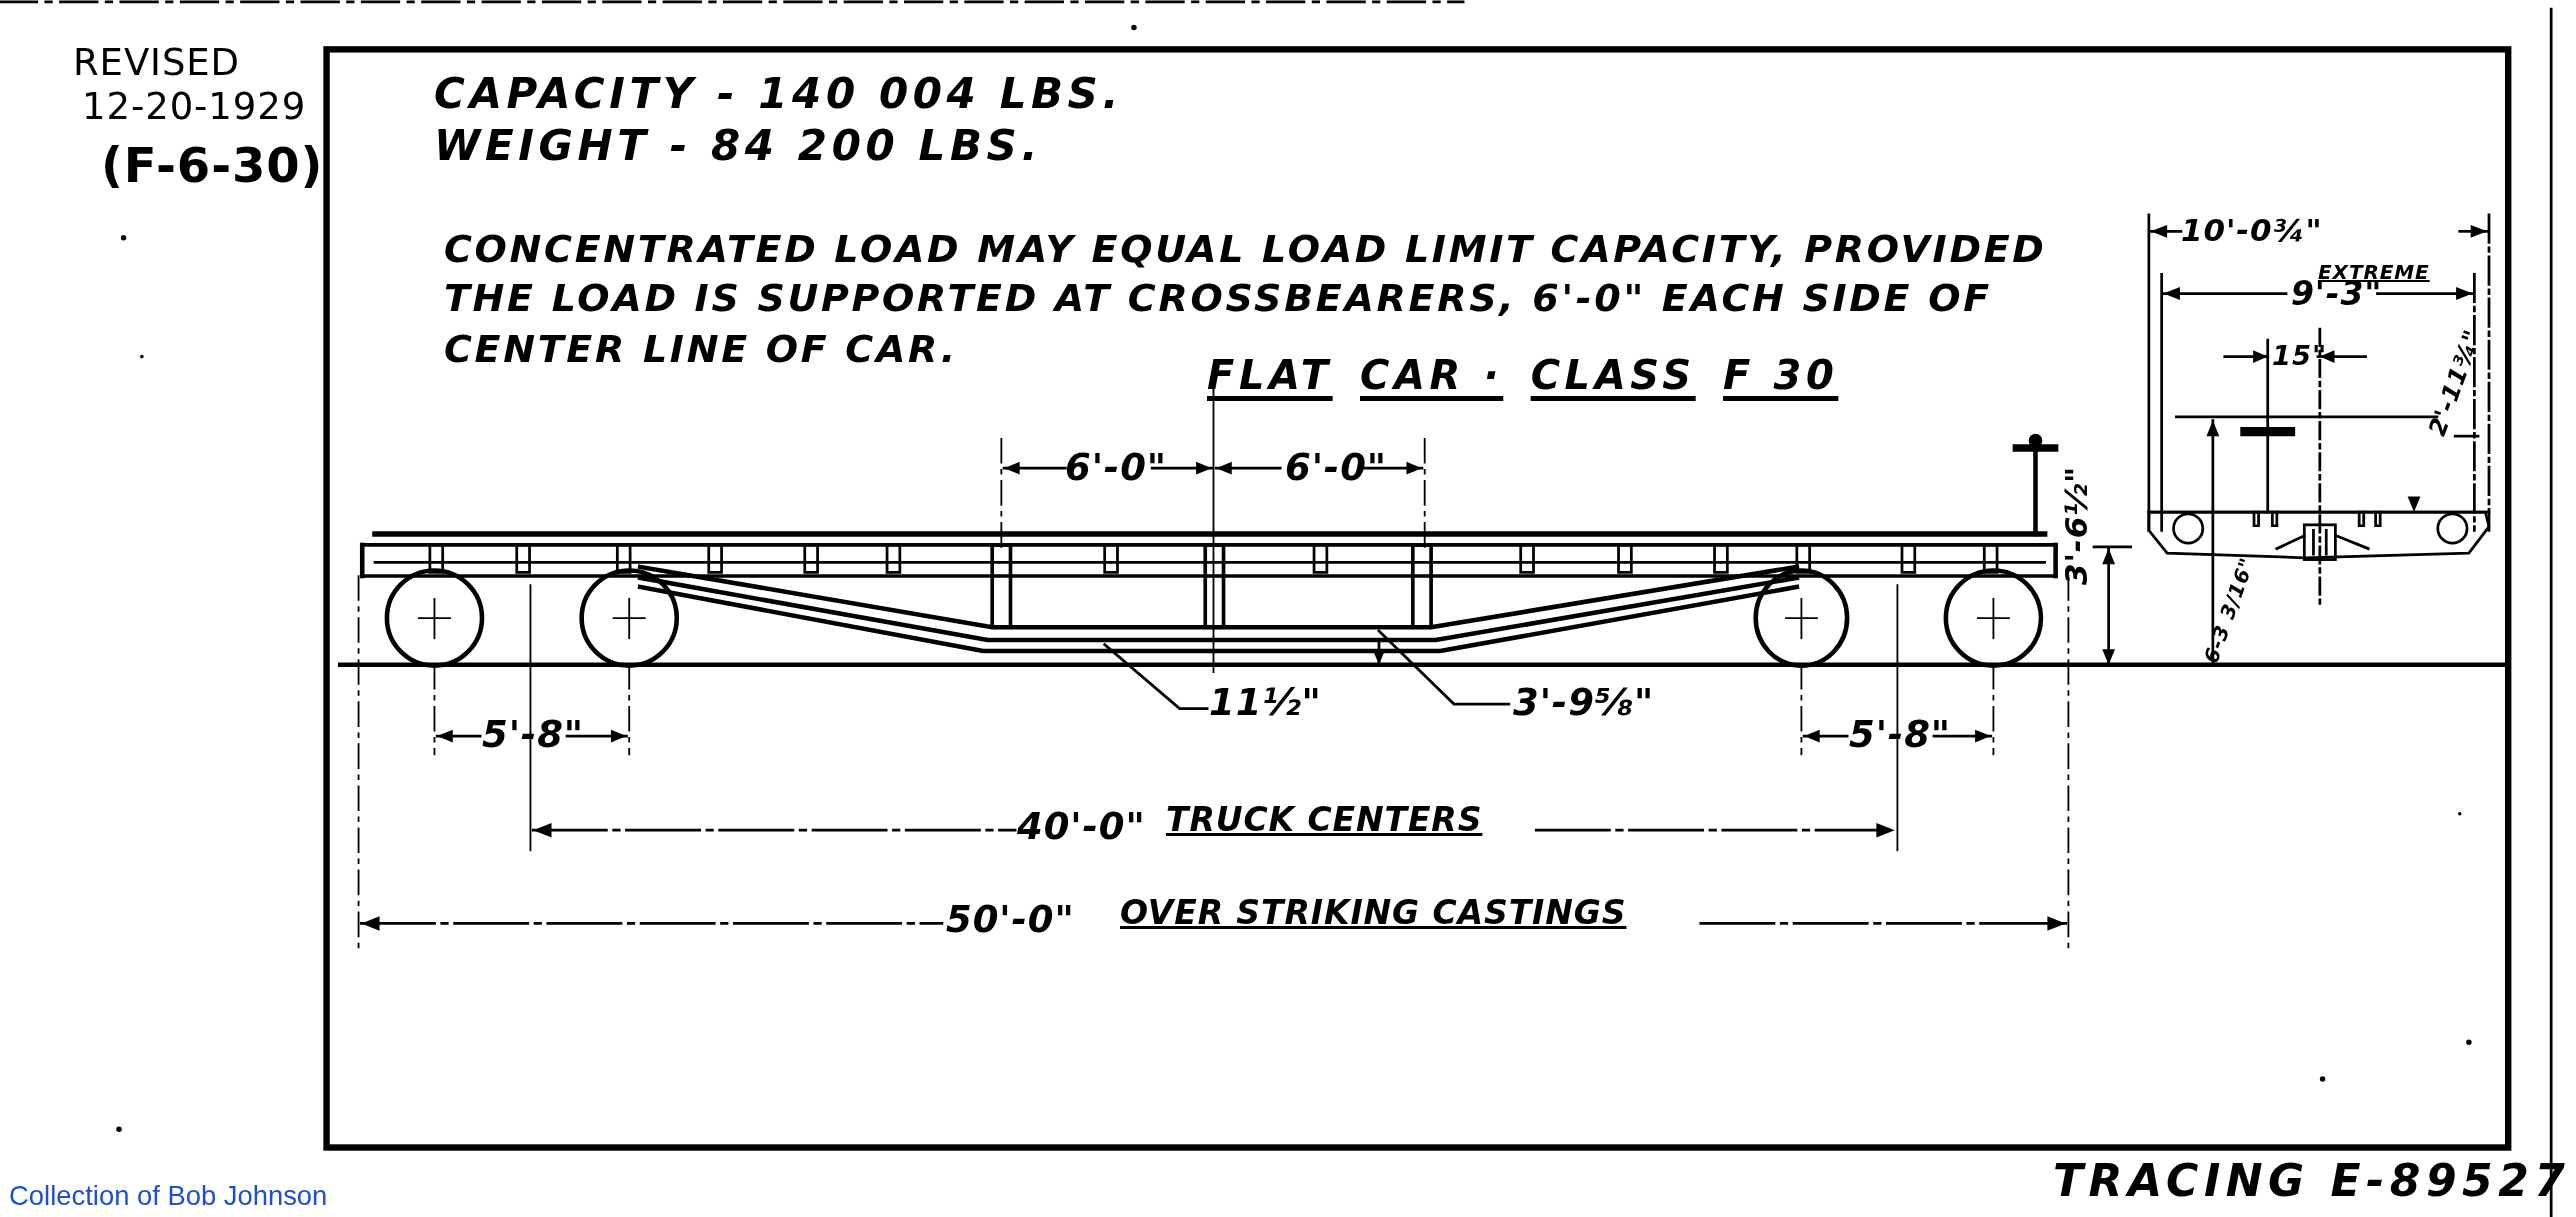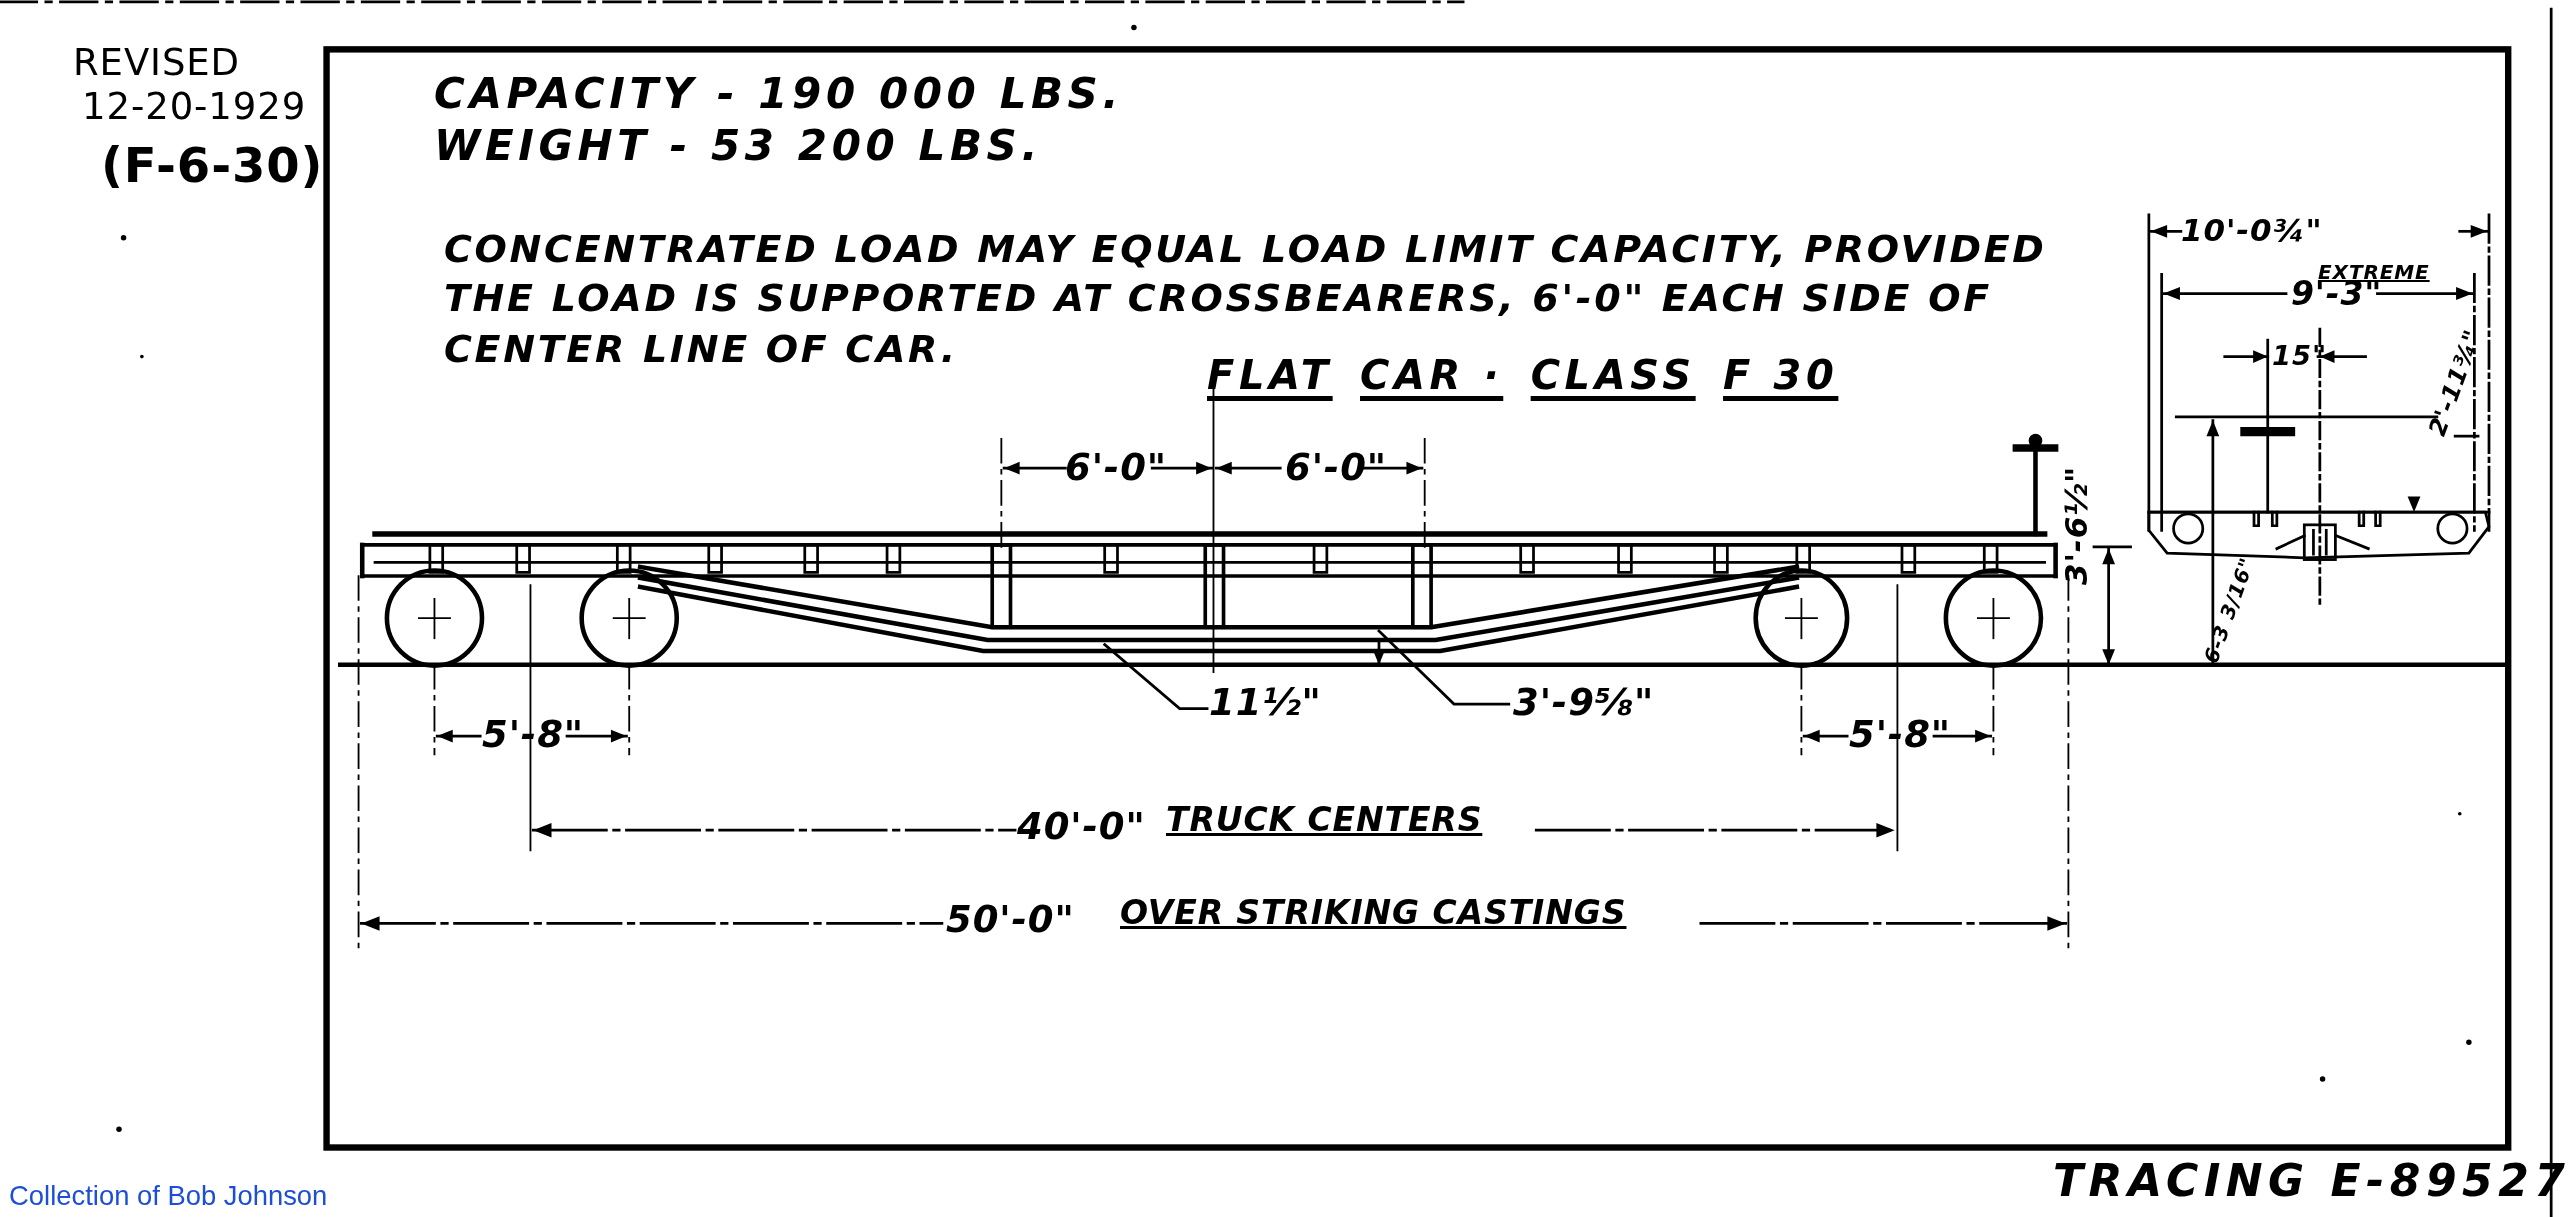--- a/index.html
+++ b/index.html
@@ -215,22 +215,22 @@
     </g>
   </g>
 </svg>
 
 <div class="hand revised">
   <div>REVISED</div>
   <div style="left:9.1px;">12-20-1929</div>
 </div>
 <div class="hand rev-paren">(F-6-30)</div>
 
-<div class="hand spec" style="top:69px;">CAPACITY - 190 000 LBS.</div>
-<div class="hand spec" style="top:121px;">WEIGHT -   53 200 LBS.</div>
+<div class="hand spec" style="top:69px;">CAPACITY - 140 004 LBS.</div>
+<div class="hand spec" style="top:121px;">WEIGHT -   84 200 LBS.</div>
 
 <div class="hand note" style="top:227px;">CONCENTRATED LOAD MAY EQUAL LOAD LIMIT CAPACITY, PROVIDED</div>
 <div class="hand note" style="top:276px;">THE LOAD IS SUPPORTED AT CROSSBEARERS, 6'-0" EACH SIDE OF</div>
 <div class="hand note" style="top:327px;">CENTER LINE OF CAR.</div>
 
 <div class="hand title">
   <span>FLAT</span><span>CAR ·</span><span>CLASS</span><span>F 30</span>
 </div>
 
 <div class="hand dim" style="left:1065px; top:446px;">6'-0"</div>

